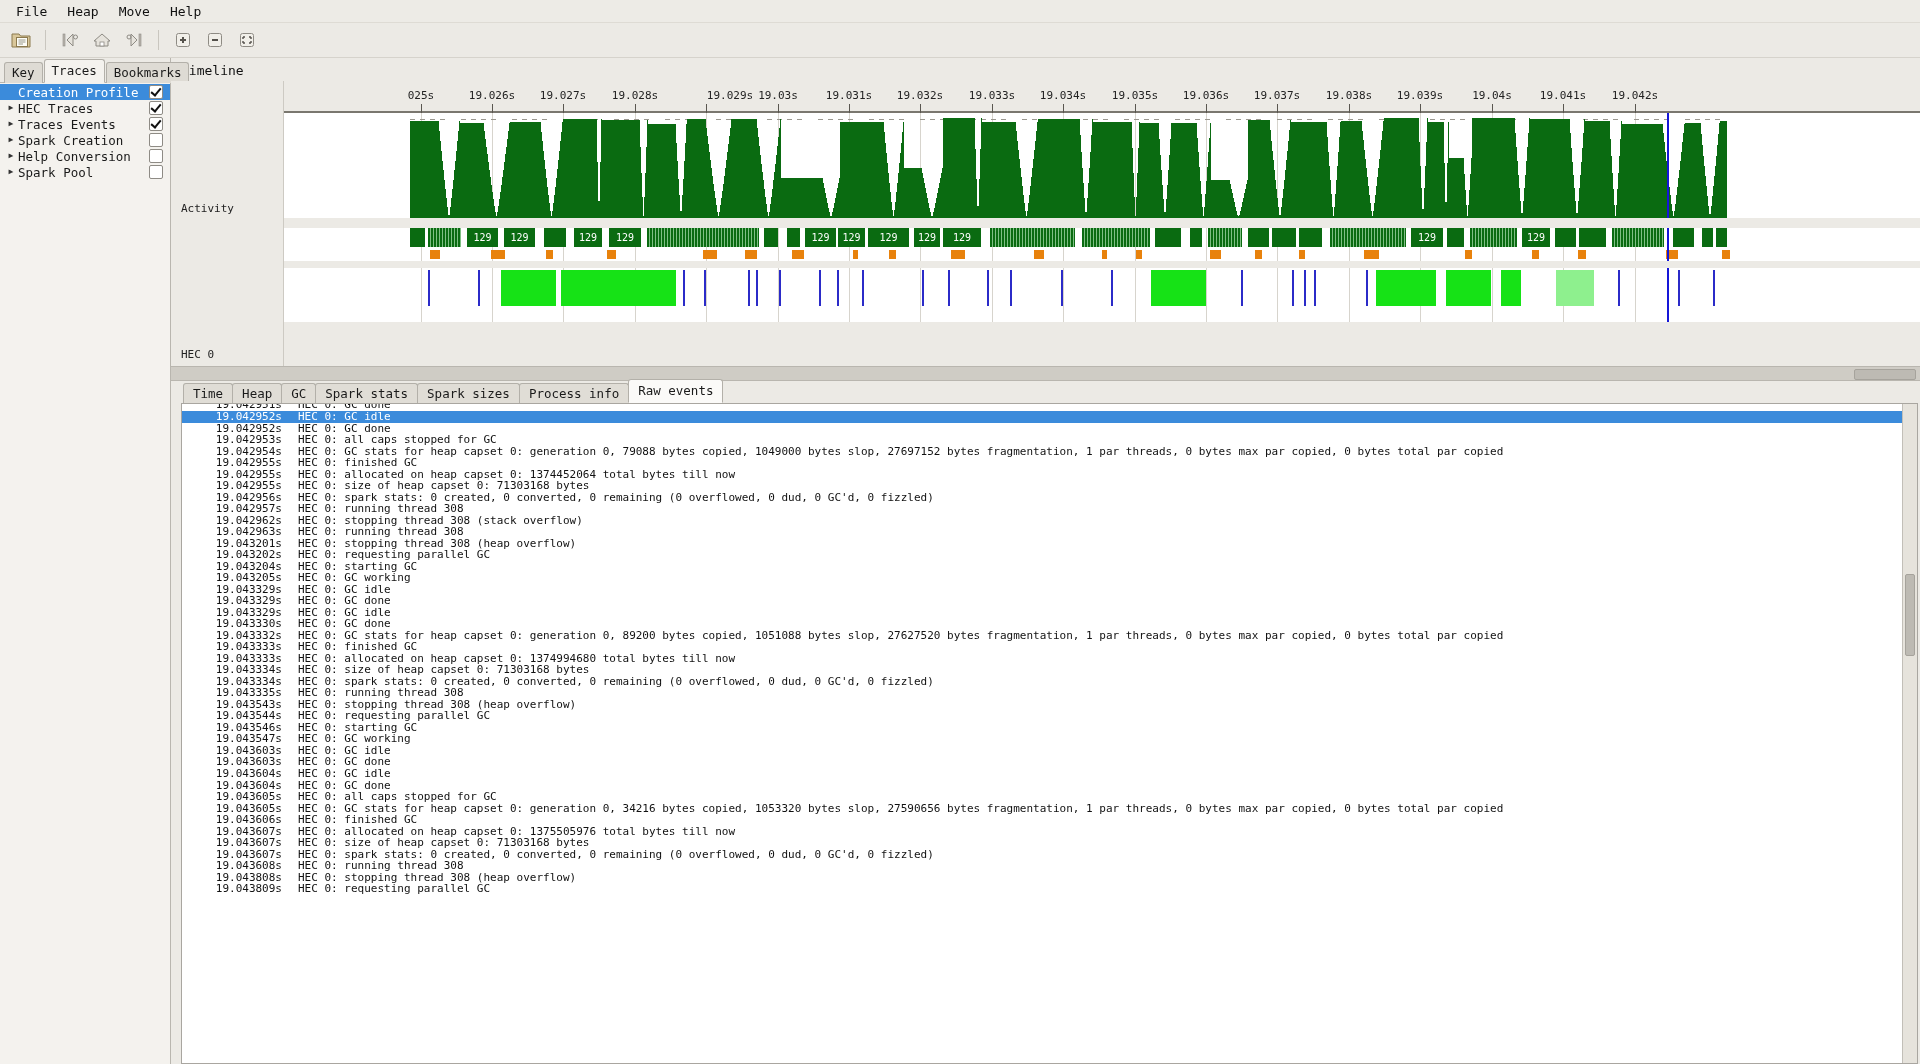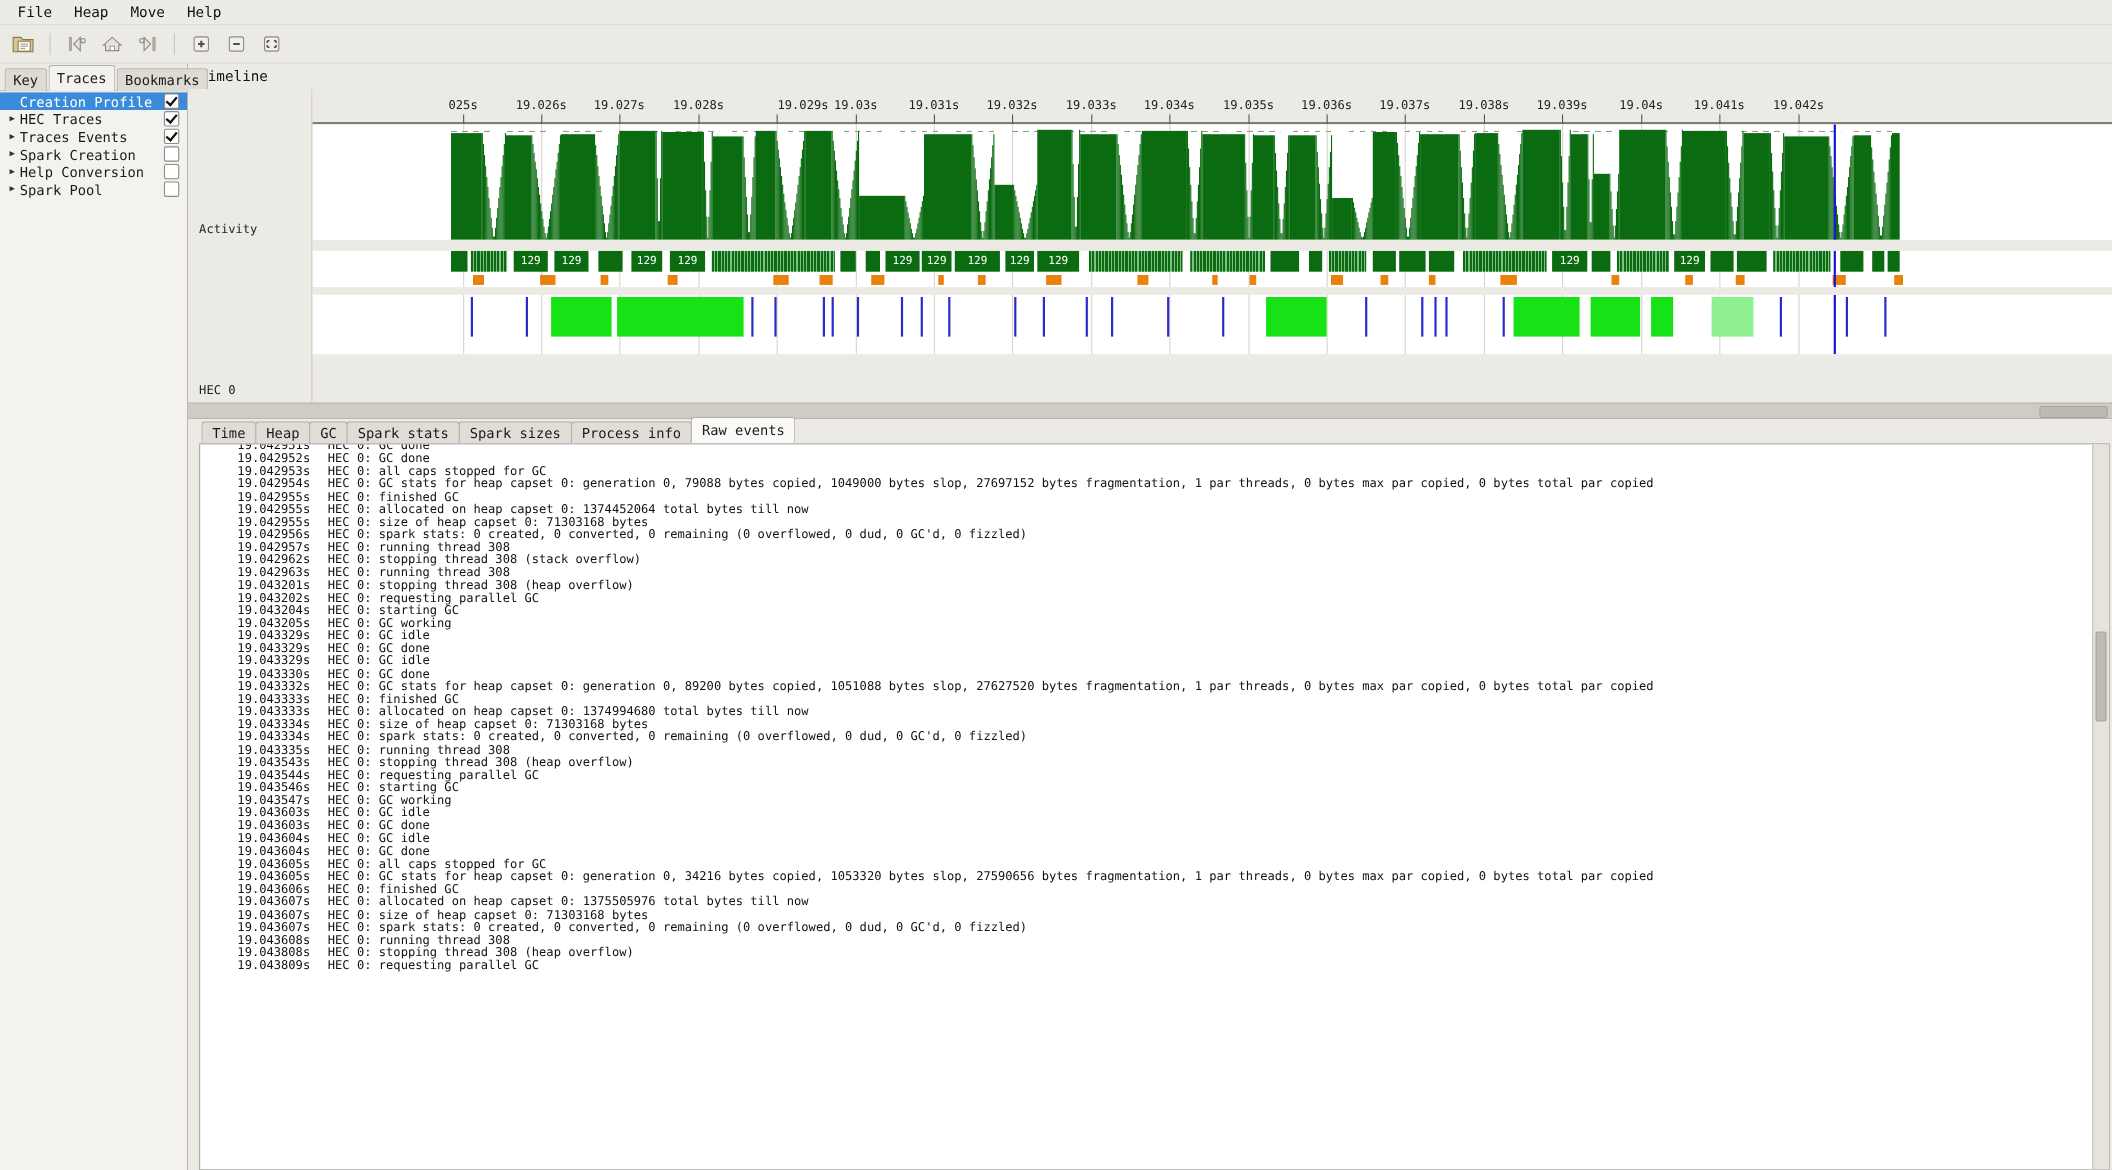--- a/index.html
+++ b/index.html
@@ -984,20 +984,21 @@
             <div class="btab">Heap</div>
             <div class="btab">GC</div>
             <div class="btab">Spark stats</div>
             <div class="btab">Spark sizes</div>
             <div class="btab">Process info</div>
             <div class="btab active">Raw events</div>
           </div>
         <div class="logbox">
           <div class="logrows" id="logrows">
               <div class="lrow" style="height: 7px; line-height: 2px; overflow: hidden;"><span class="lts">19.042951s</span><span class="lmsg">HEC 0: GC done</span></div>
+              <div class="lrow sel"><span class="lts">19.042952s</span><span class="lmsg">HEC 0: GC idle</span></div>
               <div class="lrow"><span class="lts">19.042952s</span><span class="lmsg">HEC 0: GC done</span></div>
               <div class="lrow"><span class="lts">19.042953s</span><span class="lmsg">HEC 0: all caps stopped for GC</span></div>
               <div class="lrow"><span class="lts">19.042954s</span><span class="lmsg">HEC 0: GC stats for heap capset 0: generation 0, 79088 bytes copied, 1049000 bytes slop, 27697152 bytes fragmentation, 1 par threads, 0 bytes max par copied, 0 bytes total par copied</span></div>
               <div class="lrow"><span class="lts">19.042955s</span><span class="lmsg">HEC 0: finished GC</span></div>
               <div class="lrow"><span class="lts">19.042955s</span><span class="lmsg">HEC 0: allocated on heap capset 0: 1374452064 total bytes till now</span></div>
               <div class="lrow"><span class="lts">19.042955s</span><span class="lmsg">HEC 0: size of heap capset 0: 71303168 bytes</span></div>
               <div class="lrow"><span class="lts">19.042956s</span><span class="lmsg">HEC 0: spark stats: 0 created, 0 converted, 0 remaining (0 overflowed, 0 dud, 0 GC'd, 0 fizzled)</span></div>
               <div class="lrow"><span class="lts">19.042957s</span><span class="lmsg">HEC 0: running thread 308</span></div>
               <div class="lrow"><span class="lts">19.042962s</span><span class="lmsg">HEC 0: stopping thread 308 (stack overflow)</span></div>
               <div class="lrow"><span class="lts">19.042963s</span><span class="lmsg">HEC 0: running thread 308</span></div>

